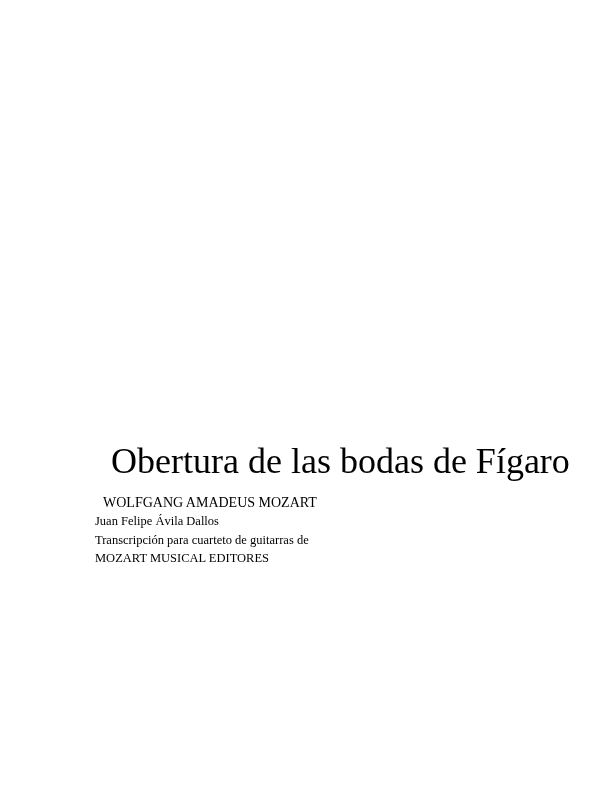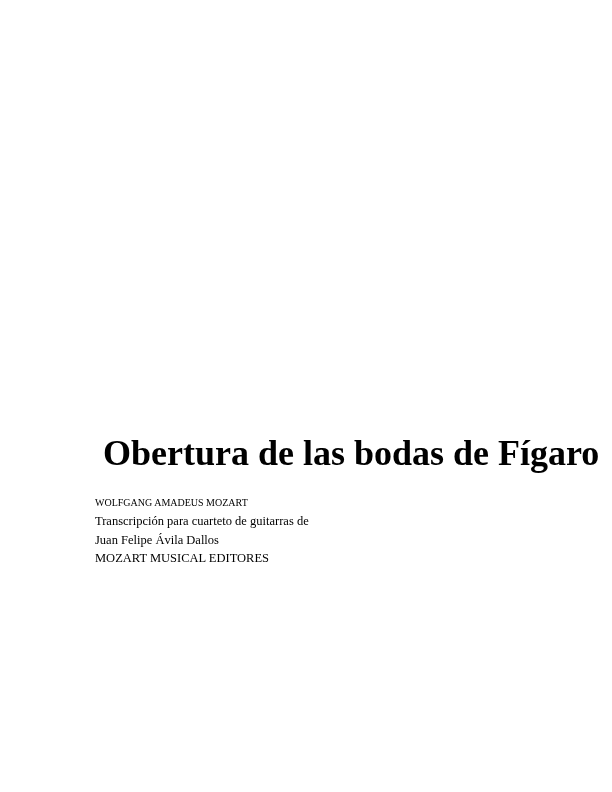--- a/index.html
+++ b/index.html
@@ -13,49 +13,50 @@
     height: 792px;
     background: #ffffff;
     overflow: hidden;
     font-family: "Liberation Serif", "DejaVu Serif", serif;
     color: #000000;
   }
   .title {
     position: absolute;
     left: 95px;
     top: 427px;
-    margin: 8px;
+    margin: 16px;
     font-size: 36px;
     line-height: 36px;
-    font-weight: 700;
+    font-weight: 400;
     letter-spacing: 0;
     white-space: nowrap;
     text-align: right;
   }
   .credits {
     position: absolute;
     left: 95px;
     top: 493px;
   }
   .credit-main {
-    font-size: 10px;
+    font-size: 14px;
     line-height: 19px;
     white-space: nowrap;
+    margin-left: 8px;
   }
   .credit {
     font-size: 12.5px;
     line-height: 18.5px;
     white-space: nowrap;
   }
 </style>
 </head>
 <body>
 
 <div class="page">
   <h1 class="title">Obertura de las bodas de Fígaro</h1>
 
   <div class="credits">
     <div class="credit-main">WOLFGANG AMADEUS MOZART</div>
+    <div class="credit">Juan Felipe Ávila Dallos</div>
     <div class="credit">Transcripción para cuarteto de guitarras de</div>
-    <div class="credit">Juan Felipe Ávila Dallos</div>
     <div class="credit">MOZART MUSICAL EDITORES</div>
   </div>
 </div>
 
 </body></html>

